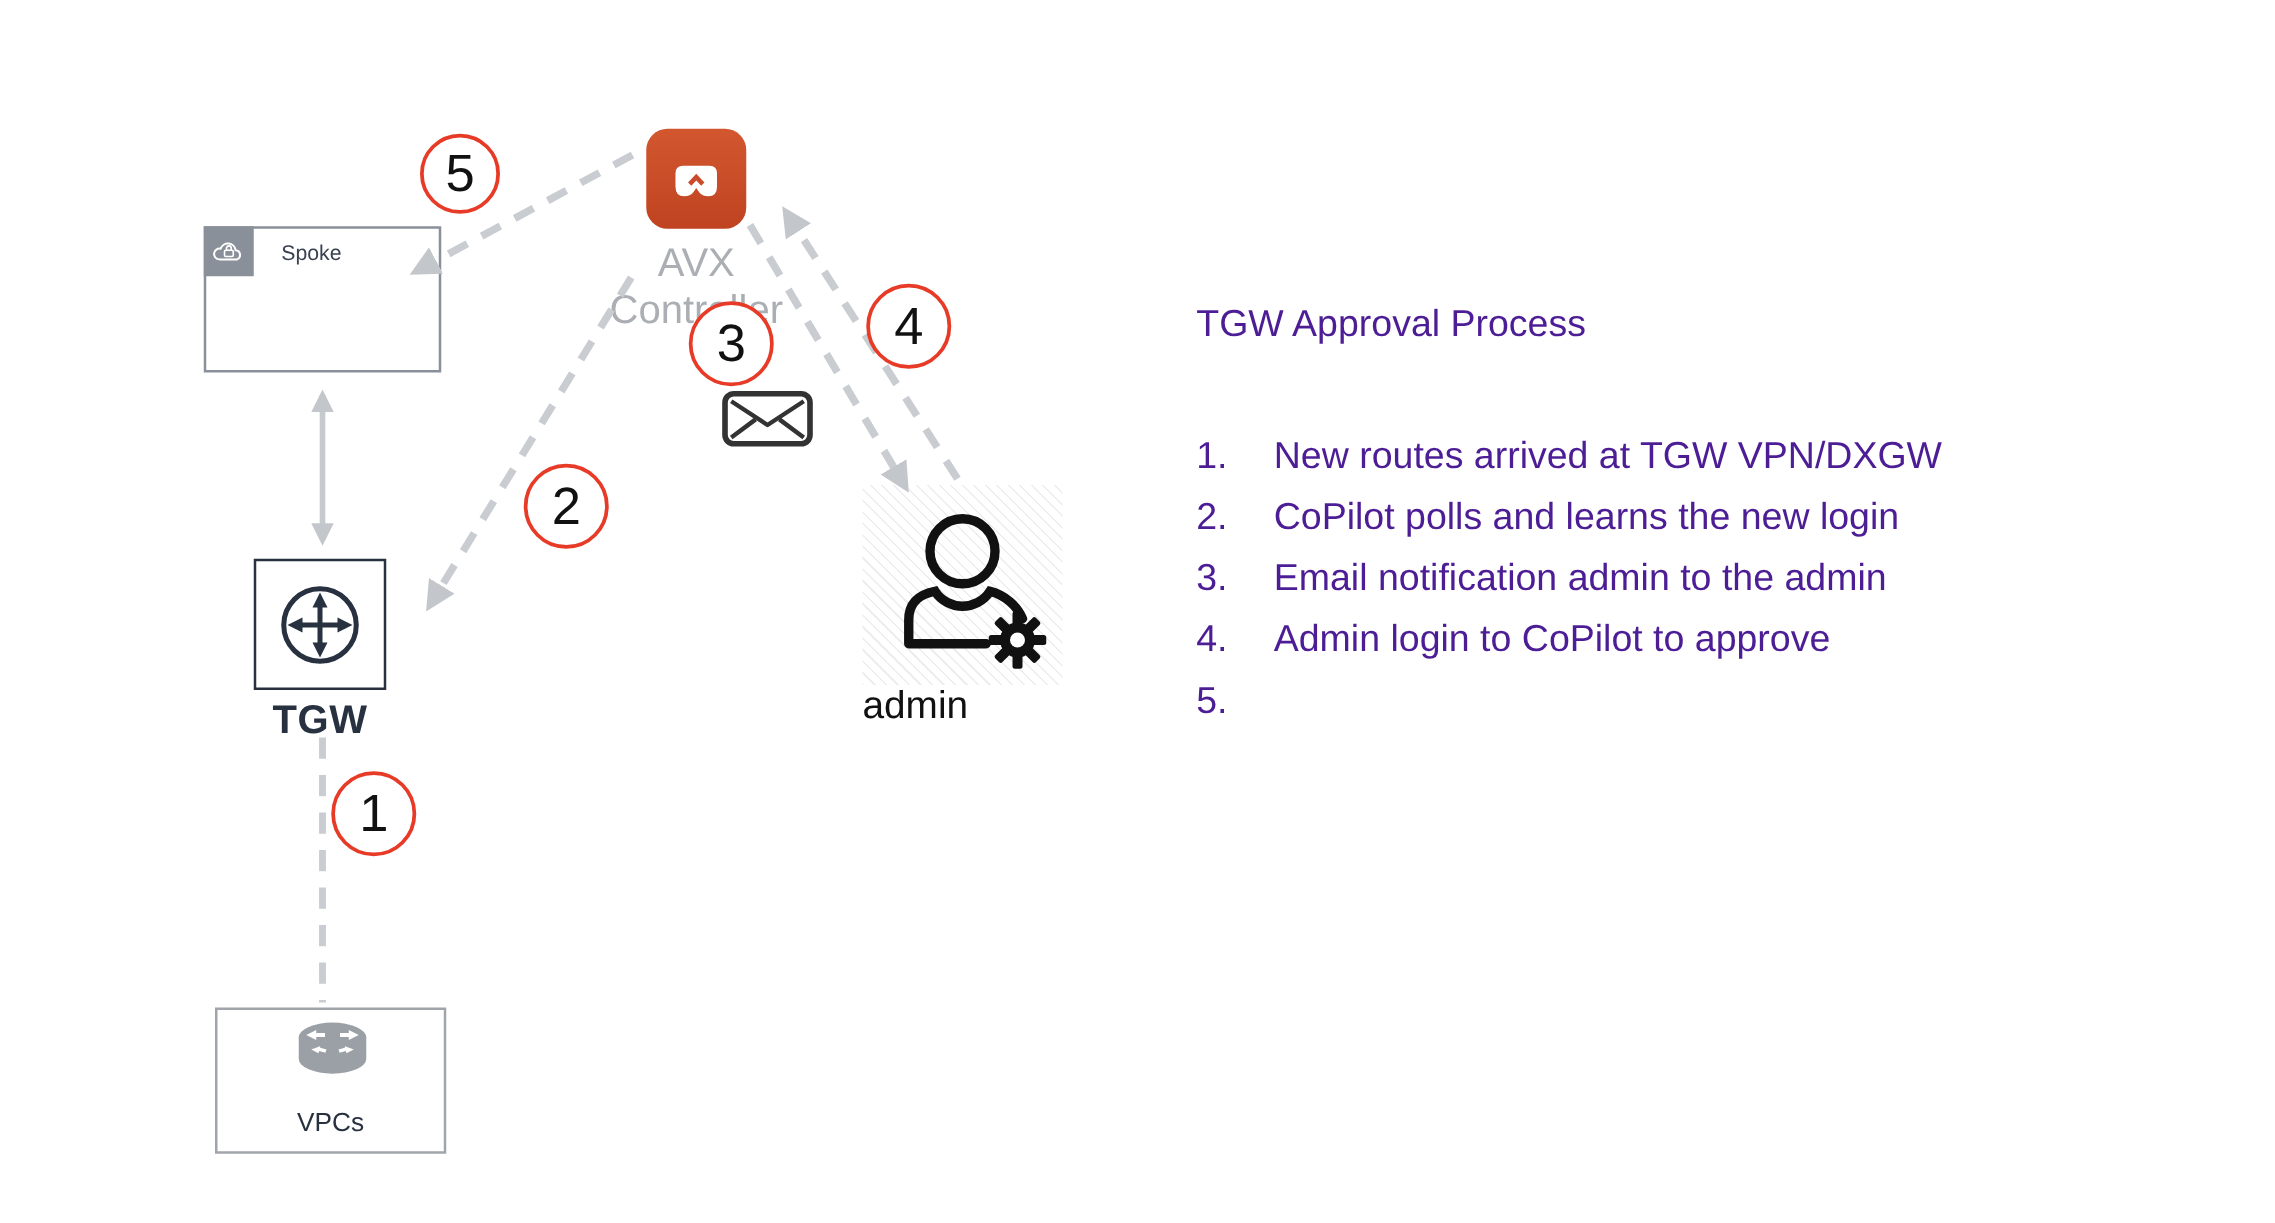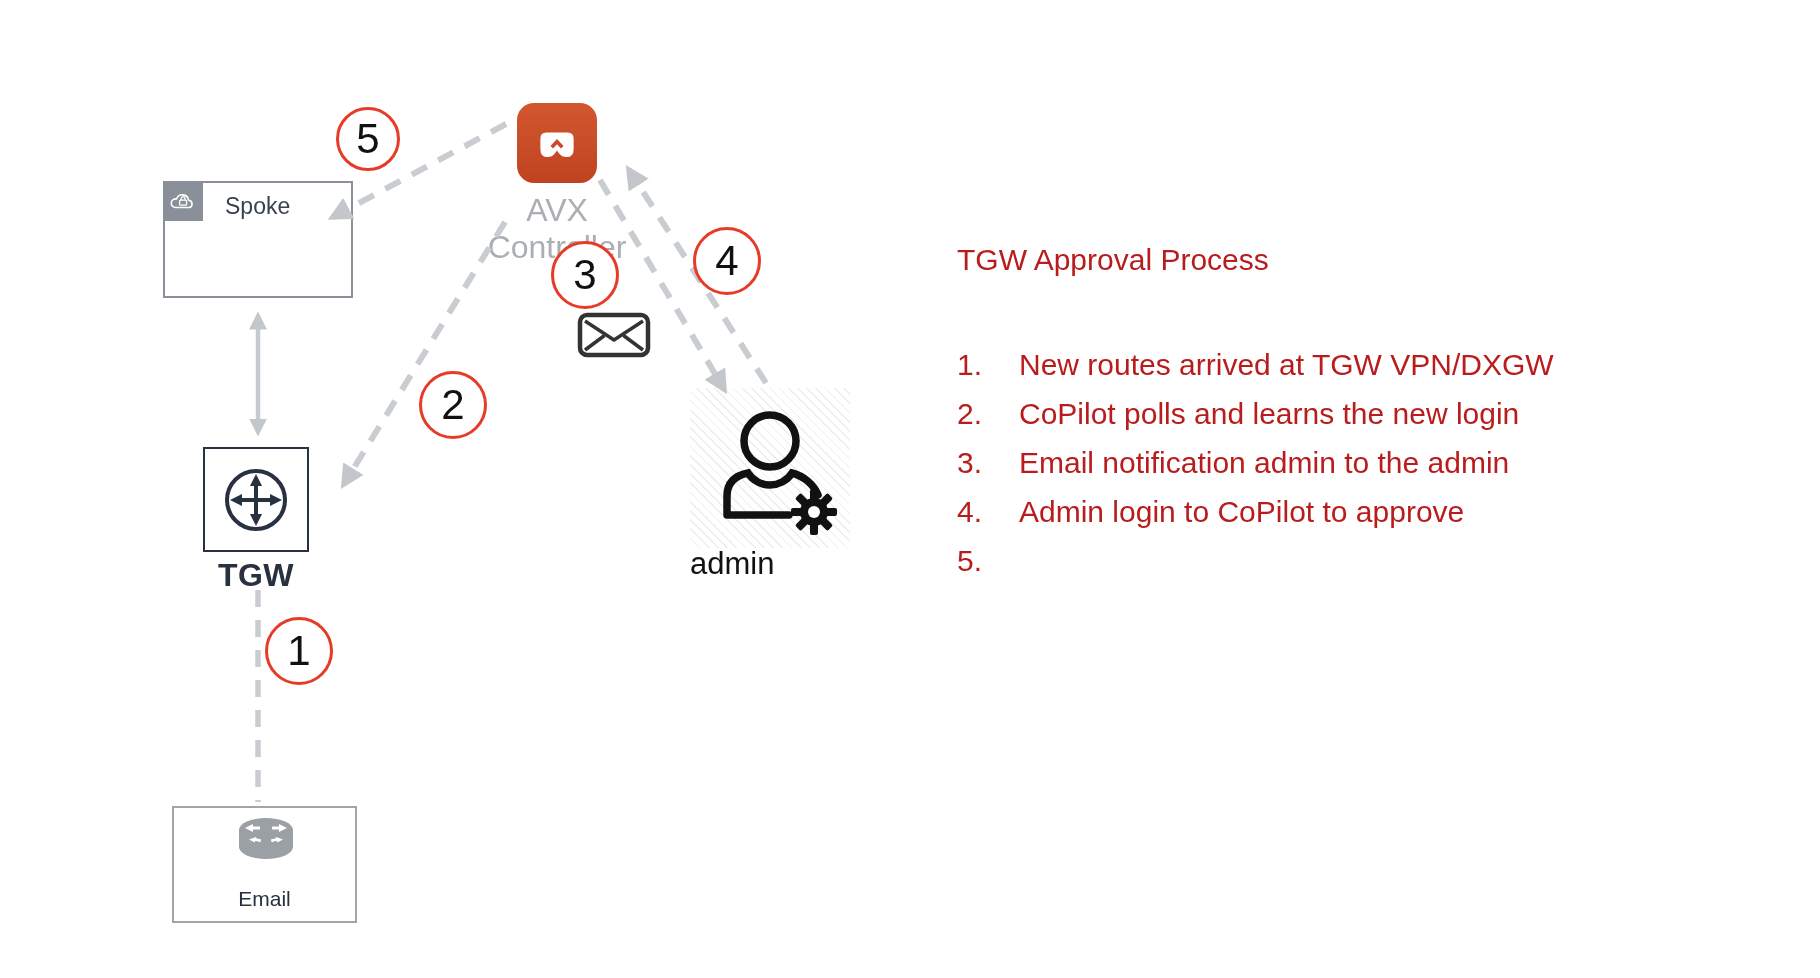--- a/index.html
+++ b/index.html
@@ -10,21 +10,21 @@
   
   .connectors{position:absolute;left:0;top:0;width:1820px;height:978px;z-index:3;pointer-events:none;}
 
   
   .node-box{position:absolute;background:#fff;box-sizing:border-box;z-index:2;}
 
   
   .spoke{left:163px;top:181px;width:190px;height:117px;border:2px solid #8A9099;}
   .spoke .hdr{position:absolute;left:-2px;top:-2px;width:40px;height:40px;background:#8A9099;
     display:flex;align-items:center;justify-content:center;}
-  .spoke .lbl{position:absolute;left:60px;top:10px;font-size:23px;color:#39424E;}
+  .spoke .lbl{position:absolute;left:60px;top:10px;font-size:17px;color:#39424E;}
 
   
   .avx-icon{position:absolute;left:517px;top:103px;width:80px;height:80px;border-radius:17px;
     background:linear-gradient(180deg,#D2572F 0%,#C04321 100%);z-index:2;
     display:flex;align-items:center;justify-content:center;}
   .avx-label{position:absolute;left:457px;top:192px;width:200px;text-align:center;
     font-size:32px;color:#ABAFB4;z-index:2;}
 
   
   .envelope{position:absolute;left:577px;top:312px;width:74px;height:46px;z-index:2;}
@@ -51,21 +51,21 @@
   .marker{position:absolute;box-sizing:border-box;border:3px solid #E73B28;border-radius:50%;
     background:#fff;z-index:4;display:flex;align-items:center;justify-content:center;
     font-size:42px;color:#111;}
   .m5{left:336px;top:107px;width:64px;height:64px;}
   .m3{left:551px;top:241px;width:68px;height:68px;}
   .m4{left:693px;top:227px;width:68px;height:68px;}
   .m2{left:419px;top:371px;width:68px;height:68px;}
   .m1{left:265px;top:617px;width:68px;height:68px;}
 
   
-  .panel{position:absolute;left:957px;top:243px;width:620px;z-index:2;color:#b91c1c;}
+  .panel{position:absolute;left:957px;top:243px;width:620px;z-index:2;color:#4c1d95;}
   .panel .title{font-size:30px;margin:0 0 63px 0;}
   .panel ol{list-style:none;margin:0;padding:0;}
   .panel li{display:flex;line-height:49px;font-size:30px;}
   .panel li .num{flex:0 0 62px;}
   .panel li .txt{flex:1;}
 </style>
 </head>
 <body>
 
 <div class="stage">
@@ -159,21 +159,21 @@
         <path d="M3,14 v17 a27,12 0 0 0 54,0 v-17 z" fill="#9BA0A6"></path>
         <ellipse cx="30" cy="14" rx="27" ry="12" fill="#9BA0A6"></ellipse>
         <g fill="#fff">
           <path d="M9,12 l8,-4 v2.4 l7,0 v3.2 l-7,0 v2.4 z"></path>
           <path d="M51,12 l-8,-4 v2.4 l-7,0 v3.2 l7,0 v2.4 z"></path>
           <path d="M20,21 l-7,2.6 l5.8,2.9 l0.5,-1.7 l5,1.4 l0.9,-2.6 l-5,-1.4 z"></path>
           <path d="M40,21 l7,2.6 l-5.8,2.9 l-0.5,-1.7 l-5,1.4 l-0.9,-2.6 l5,-1.4 z"></path>
         </g>
       </svg>
     </div>
-    <div class="lbl">Email</div>
+    <div class="lbl">VPCs</div>
   </div>
 
   <div class="marker m1">1</div>
   <div class="marker m2">2</div>
   <div class="marker m3">3</div>
   <div class="marker m4">4</div>
   <div class="marker m5">5</div>
 
   <div class="panel">
     <p class="title">TGW Approval Process</p>

